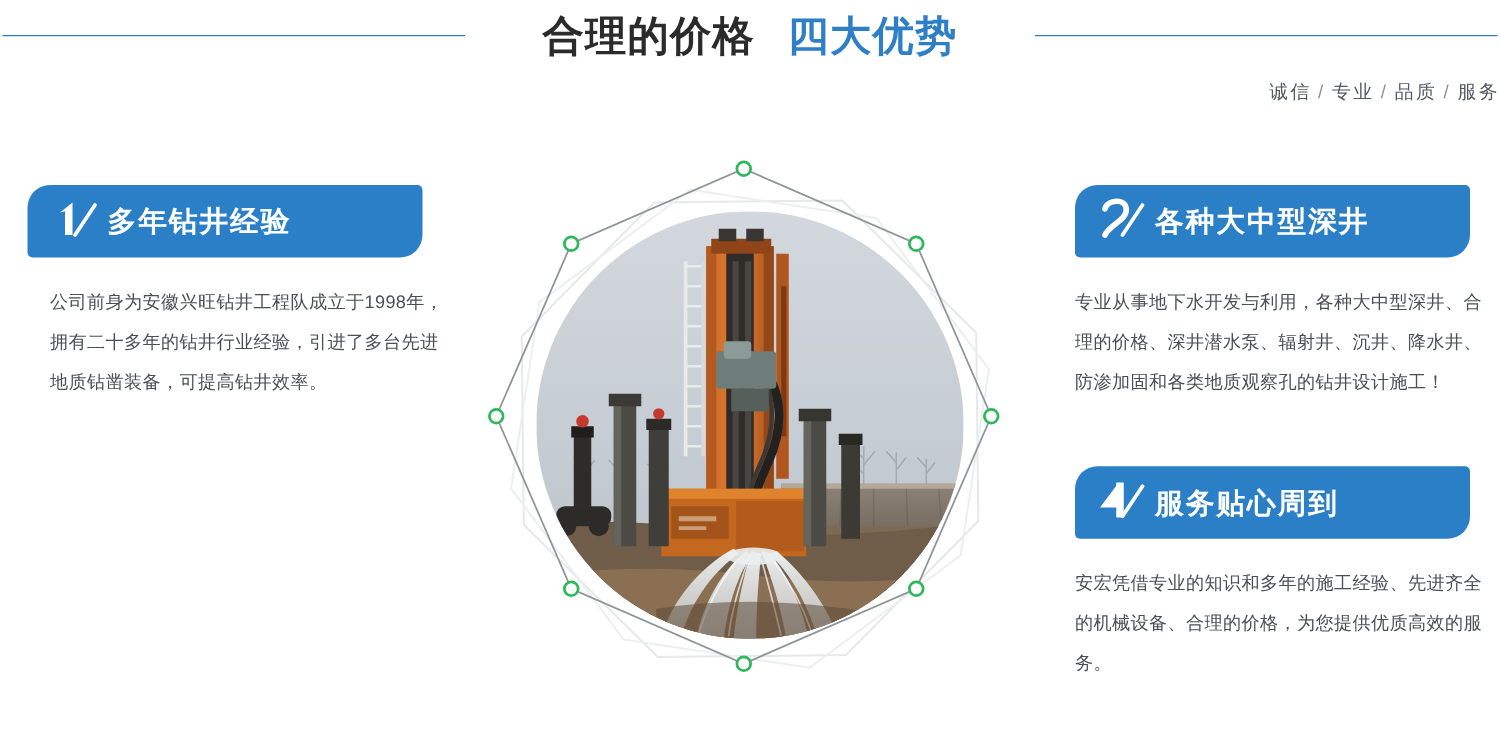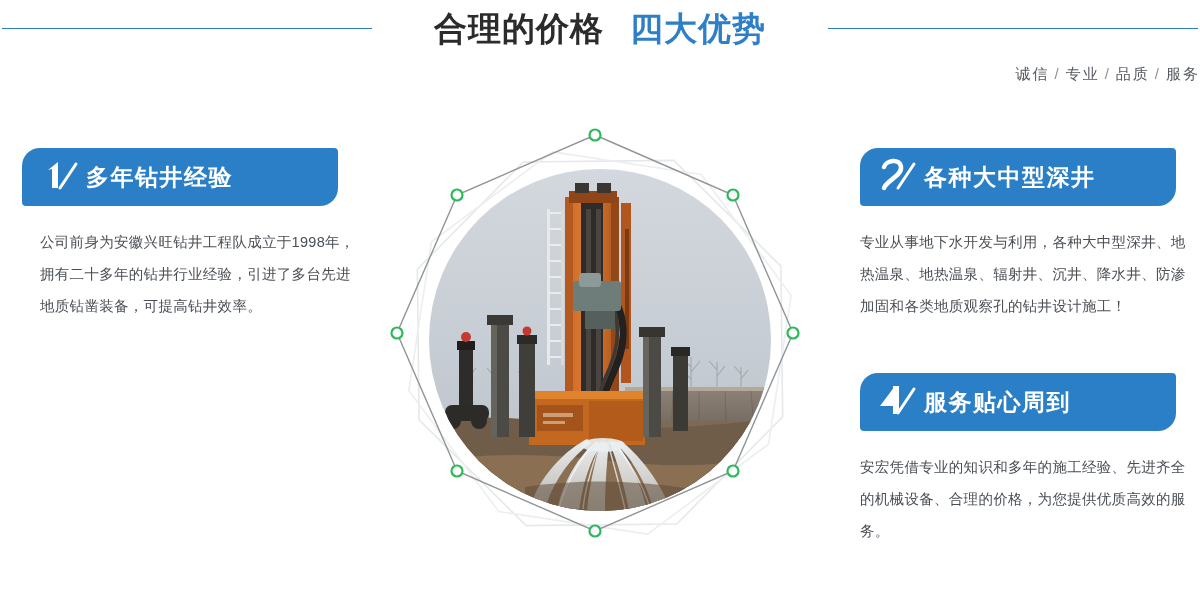--- a/index.html
+++ b/index.html
@@ -126,21 +126,21 @@
 <div class="card c2">
   <div class="badge">
     <span class="badge-num">
       <svg viewBox="0 0 46 46" xmlns="http://www.w3.org/2000/svg">
         <path d="M8 13 C10 6, 24 4, 25 13 C26 22, 11 26, 8 34" stroke="#ffffff" stroke-width="4.5" fill="none" stroke-linecap="round" stroke-linejoin="round"></path>
         <path d="M22 34 L38 10" stroke="#ffffff" stroke-width="3" stroke-linecap="round" fill="none"></path>
       </svg>
     </span>
     <span class="badge-title">各种大中型深井</span>
   </div>
-  <div class="card-body">专业从事地下水开发与利用，各种大中型深井、地热温泉、地热温泉、辐射井、沉井、降水井、防渗加固和各类地质观察孔的钻井设计施工！</div>
+  <div class="card-body">专业从事地下水开发与利用，各种大中型深井、合理的价格、深井潜水泵、辐射井、沉井、降水井、防渗加固和各类地质观察孔的钻井设计施工！</div>
 </div>
 
 <div class="card c4">
   <div class="badge">
     <span class="badge-num">
       <svg viewBox="0 0 46 46" xmlns="http://www.w3.org/2000/svg">
         <path d="M19 7 L19 27 L4 27 Z" fill="#ffffff"></path>
         <rect x="17" y="7" width="6" height="28" fill="#ffffff"></rect>
         <path d="M22 34 L38 10" stroke="#ffffff" stroke-width="3" stroke-linecap="round" fill="none"></path>
       </svg>

